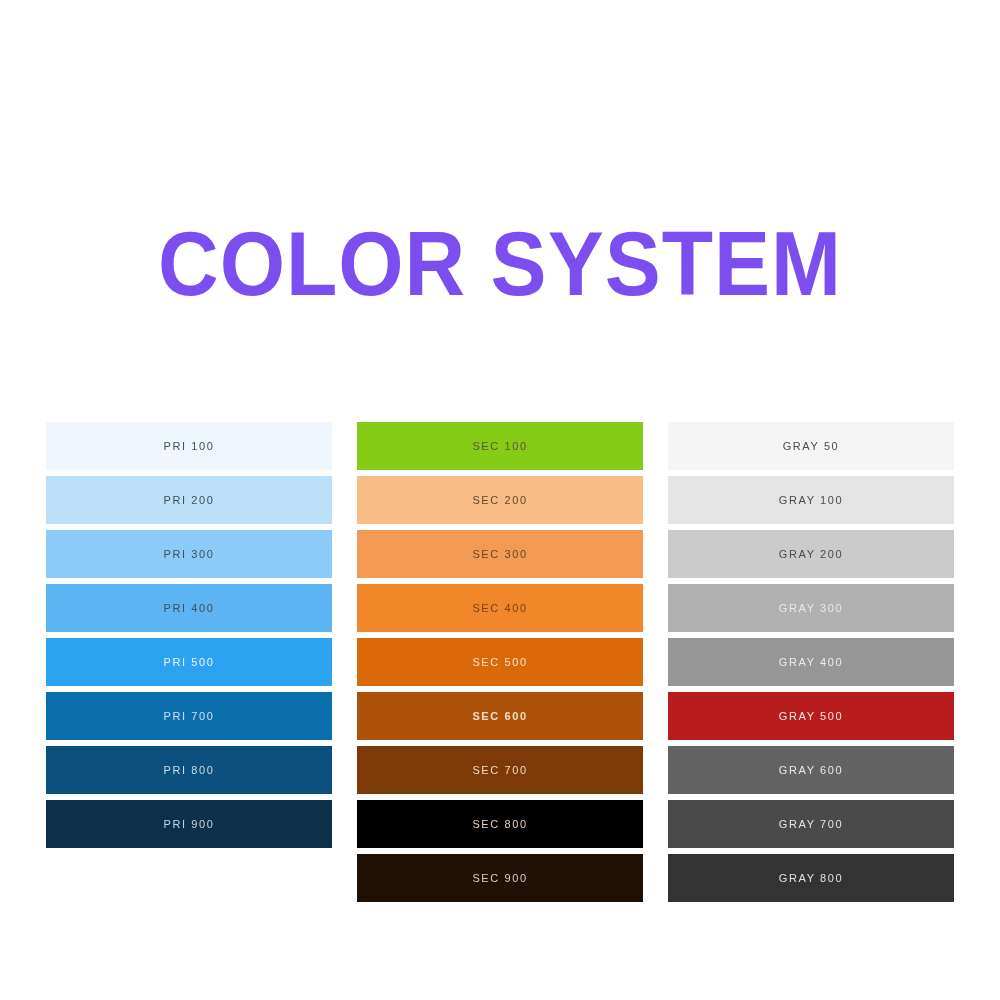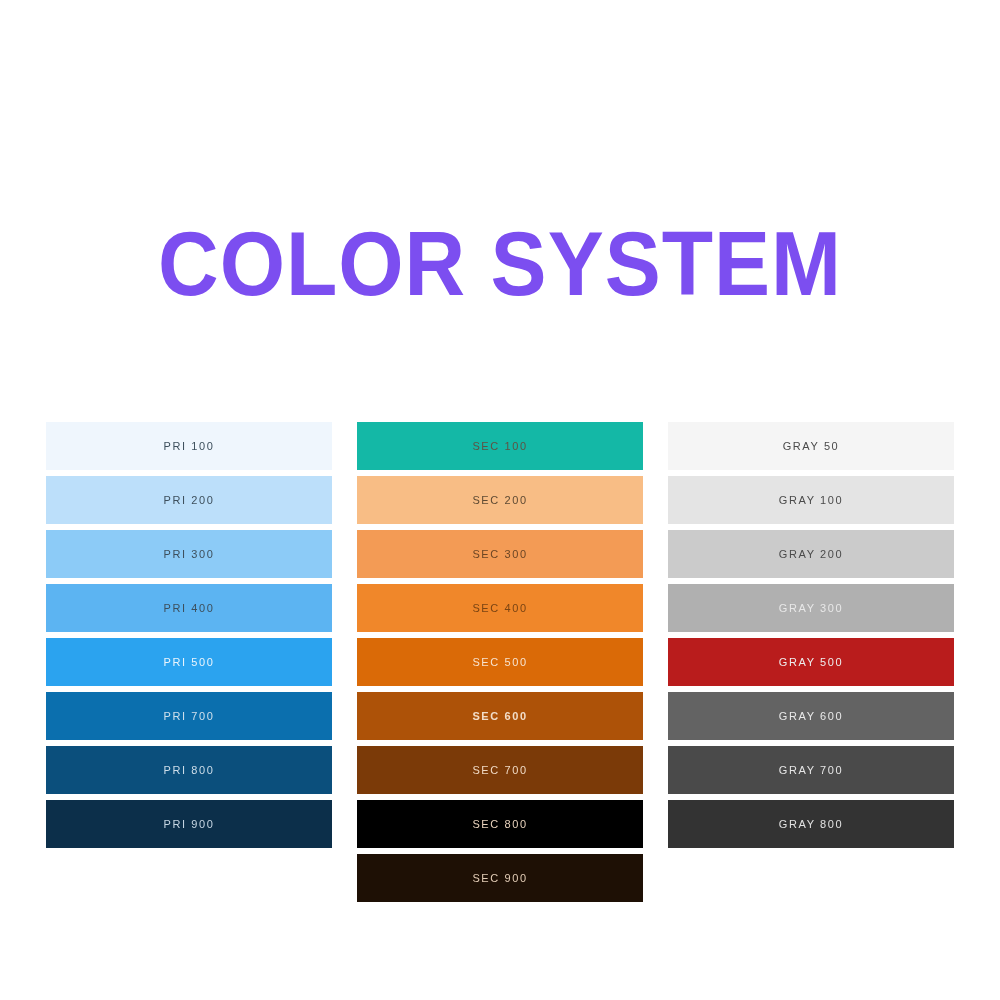--- a/index.html
+++ b/index.html
@@ -110,21 +110,21 @@
       </div>
       <div class="swatch" style="background-color: rgb(11, 79, 124);">
         <span class="swatch-label" style="color: rgb(205, 221, 233);">PRI 800</span>
       </div>
       <div class="swatch" style="background-color: rgb(12, 47, 74);">
         <span class="swatch-label" style="color: rgb(198, 214, 227);">PRI 900</span>
       </div>
     </div>
 
     <div class="ramp">
-      <div class="swatch" style="background-color: #14b8a6;">
+      <div class="swatch" style="background-color: #84cc16;">
         <span class="swatch-label" style="color: rgb(94, 82, 68);">SEC 100</span>
       </div>
       <div class="swatch" style="background-color: rgb(248, 189, 133);">
         <span class="swatch-label" style="color: rgb(94, 74, 51);">SEC 200</span>
       </div>
       <div class="swatch" style="background-color: rgb(243, 155, 85);">
         <span class="swatch-label" style="color: rgb(107, 69, 36);">SEC 300</span>
       </div>
       <div class="swatch" style="background-color: rgb(240, 135, 42);">
         <span class="swatch-label" style="color: rgb(122, 68, 19);">SEC 400</span>
@@ -152,20 +152,23 @@
       </div>
       <div class="swatch" style="background-color: rgb(228, 228, 228);">
         <span class="swatch-label" style="color: rgb(74, 74, 74);">GRAY 100</span>
       </div>
       <div class="swatch" style="background-color: rgb(203, 203, 203);">
         <span class="swatch-label" style="color: rgb(74, 74, 74);">GRAY 200</span>
       </div>
       <div class="swatch" style="background-color: rgb(176, 176, 176);">
         <span class="swatch-label" style="color: rgb(232, 232, 232);">GRAY 300</span>
       </div>
+      <div class="swatch" style="background-color: rgb(150, 150, 150);">
+        <span class="swatch-label" style="color: rgb(236, 236, 236);">GRAY 400</span>
+      </div>
       <div class="swatch" style="background-color: #b91c1c; text-align: center;">
         <span class="swatch-label" style="color: rgb(237, 237, 237);">GRAY 500</span>
       </div>
       <div class="swatch" style="background-color: rgb(99, 99, 99);">
         <span class="swatch-label" style="color: rgb(233, 233, 233);">GRAY 600</span>
       </div>
       <div class="swatch" style="background-color: rgb(74, 74, 74); align-items: center;">
         <span class="swatch-label" style="color: rgb(230, 230, 230);">GRAY 700</span>
       </div>
       <div class="swatch" style="background-color: rgb(51, 51, 51);">

